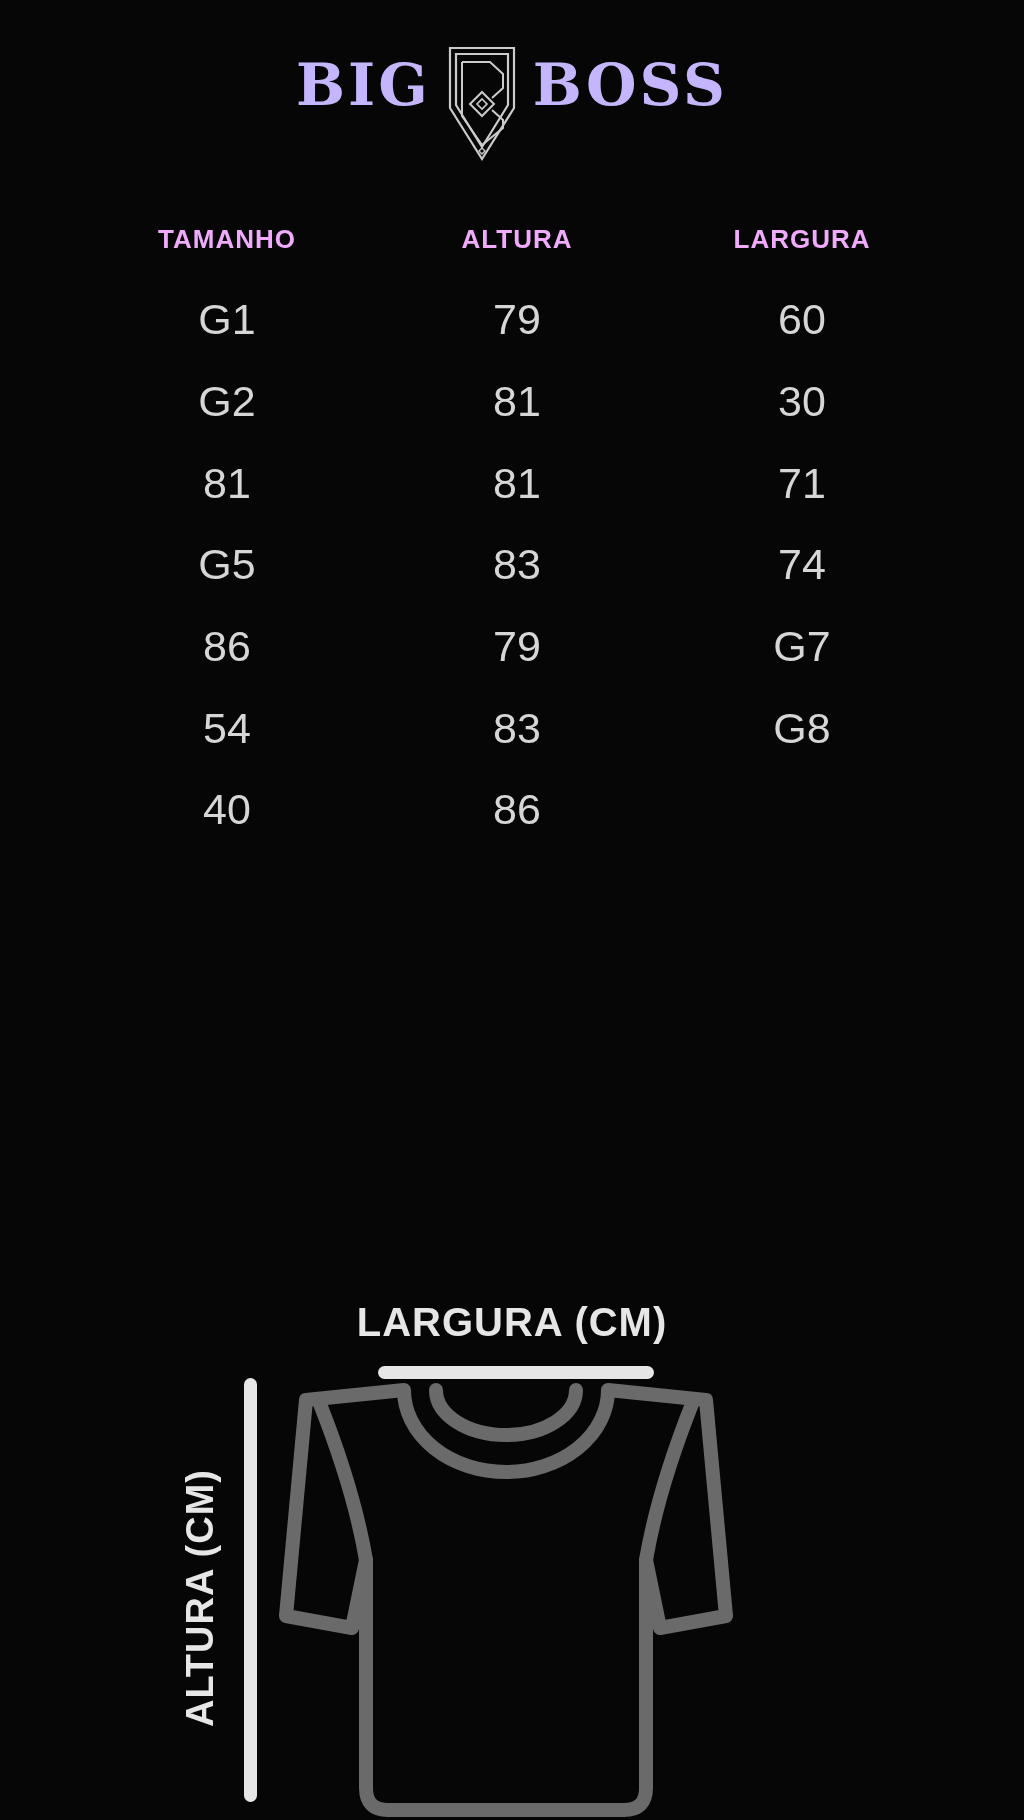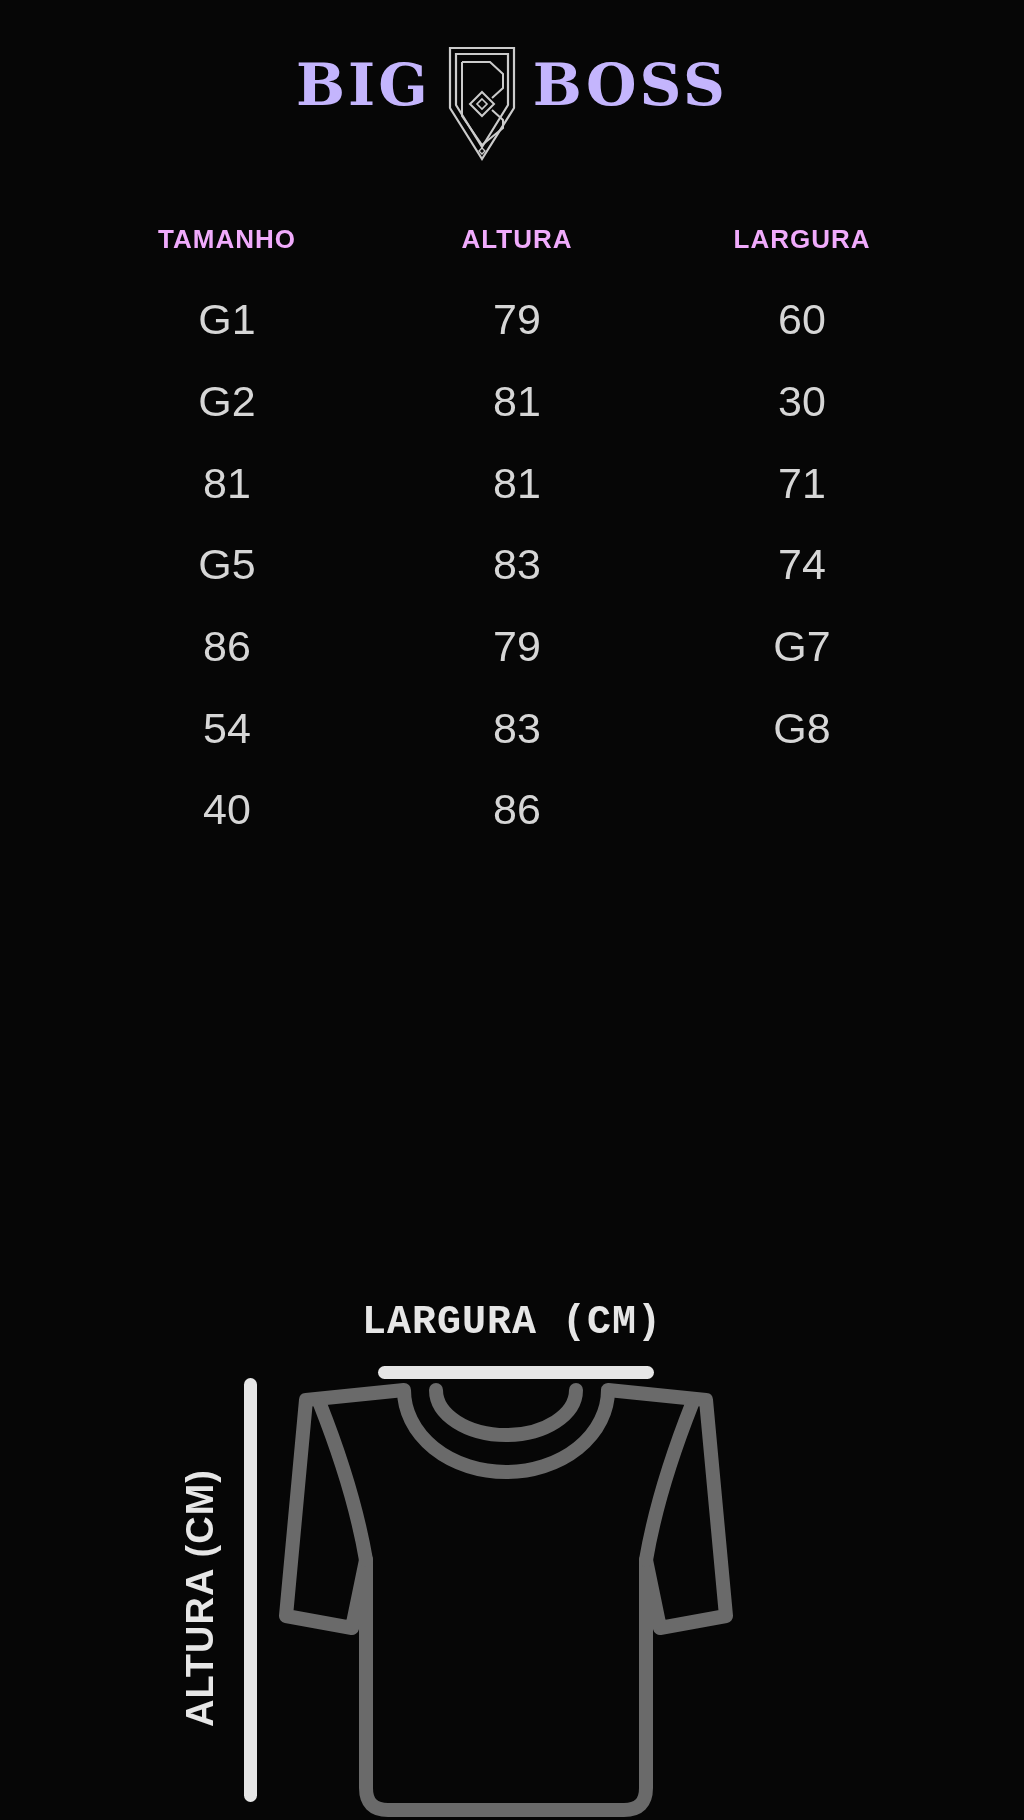--- a/index.html
+++ b/index.html
@@ -29,21 +29,21 @@
     font-weight:bold;font-size:26px;color:#f0abfc;letter-spacing:1px;text-align:right;
   }
   .tbl-body{top:279px;grid-auto-rows:81.7px;}
   .tbl-body .cell{
     display:flex;align-items:center;justify-content:center;
     font-size:43px;font-weight:300;color:#d6d6d6;
   }
   
   .width-label{
     position:absolute;top:1300px;left:0;width:1024px;text-align:center;
-    font-weight:bold;font-size:40px;color:#e6e6e6;letter-spacing:1px;font-family:Liberation Mono, monospace;
+    font-weight:bold;font-size:40px;color:#e6e6e6;letter-spacing:1px;
   }
   .hbar{
     position:absolute;left:378px;top:1366px;width:276px;height:13px;
     background:#e6e6e6;border-radius:7px;
   }
   .vbar{
     position:absolute;left:244px;top:1378px;width:13px;height:424px;
     background:#e6e6e6;border-radius:7px;
   }
   .height-label{

